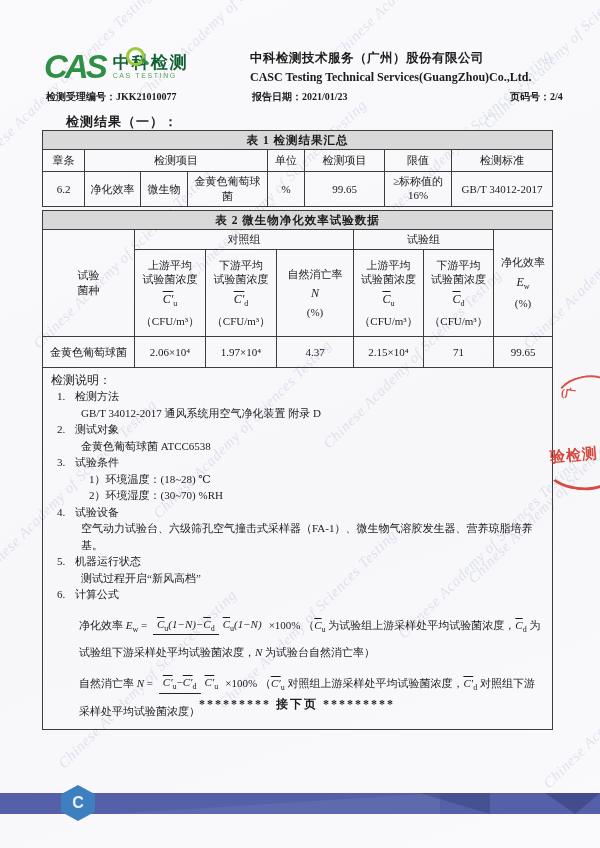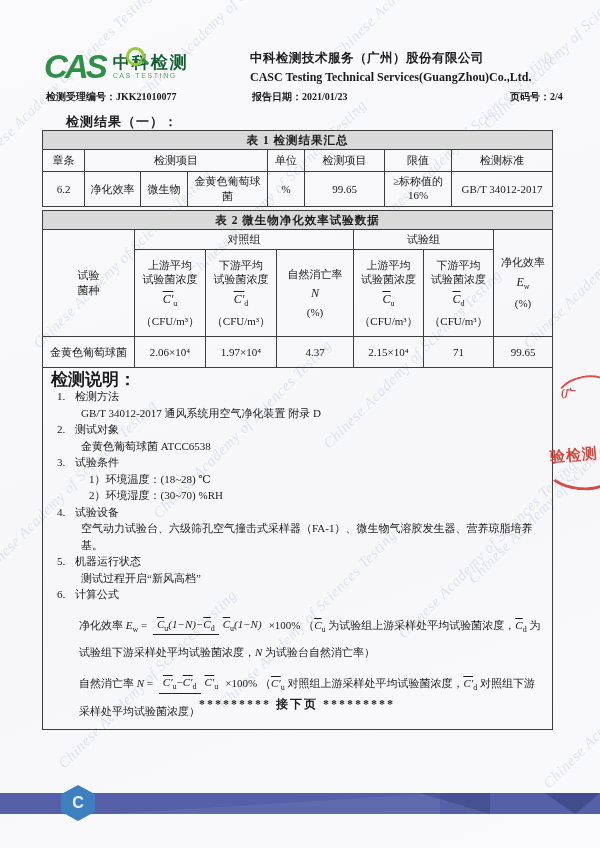--- a/index.html
+++ b/index.html
@@ -44,21 +44,21 @@
   .h84 td{height:84px;}
   .h28 td{height:28px;}
   .lim{line-height:1.25;margin-left:13px;}
   .sym{margin:4px 0 3px;font-size:12px;}
   .ovl{text-decoration:overline;font-style:italic;}
   .mvar{font-style:italic;}
   sub{font-size:8px;}
   .hdr2{line-height:1.35;}
   
   .notes-cell{text-align:left;vertical-align:top;padding:4px 8px 4px 8px;height:336px;}
-  .notes-cell .nt{font-weight:bold;font-size:17px;line-height:16px;}
+  .notes-cell .nt{font-weight:normal;font-size:12px;line-height:16px;}
   .note-line{padding-left:6px;line-height:16.5px;font-size:11px;}
   .note-line .no{display:inline-block;width:18px;}
   .note-sub{padding-left:30px;line-height:16.5px;font-size:11px;}
   .note-sub2{padding-left:38px;line-height:16.5px;font-size:11px;}
   .fp{padding-left:28px;margin:7px 0 5px;line-height:1.7;font-size:11px;}
   .frac{display:inline-flex;text-align:center;vertical-align:middle;
         line-height:1.25;margin:8px 3px;}
   .frac .num{padding:0 4px 0;border-bottom:1px solid #222;}
   .frac .den{padding:0 4px;}
   .next-page{position:absolute;left:42px;top:696px;width:510px;text-align:center;

